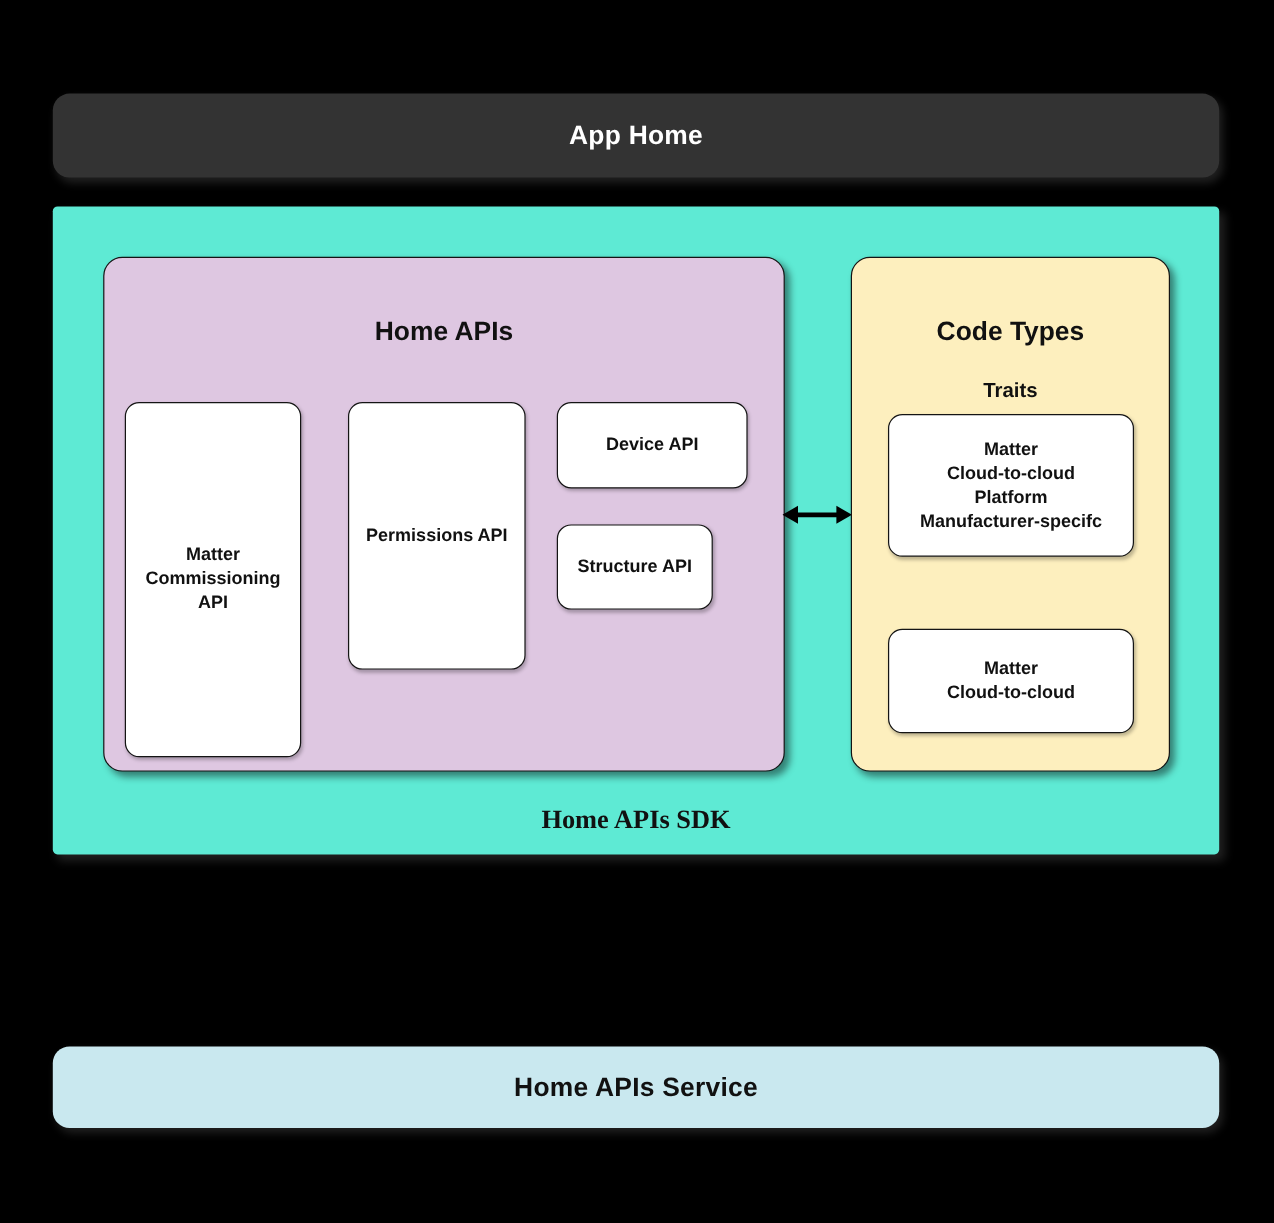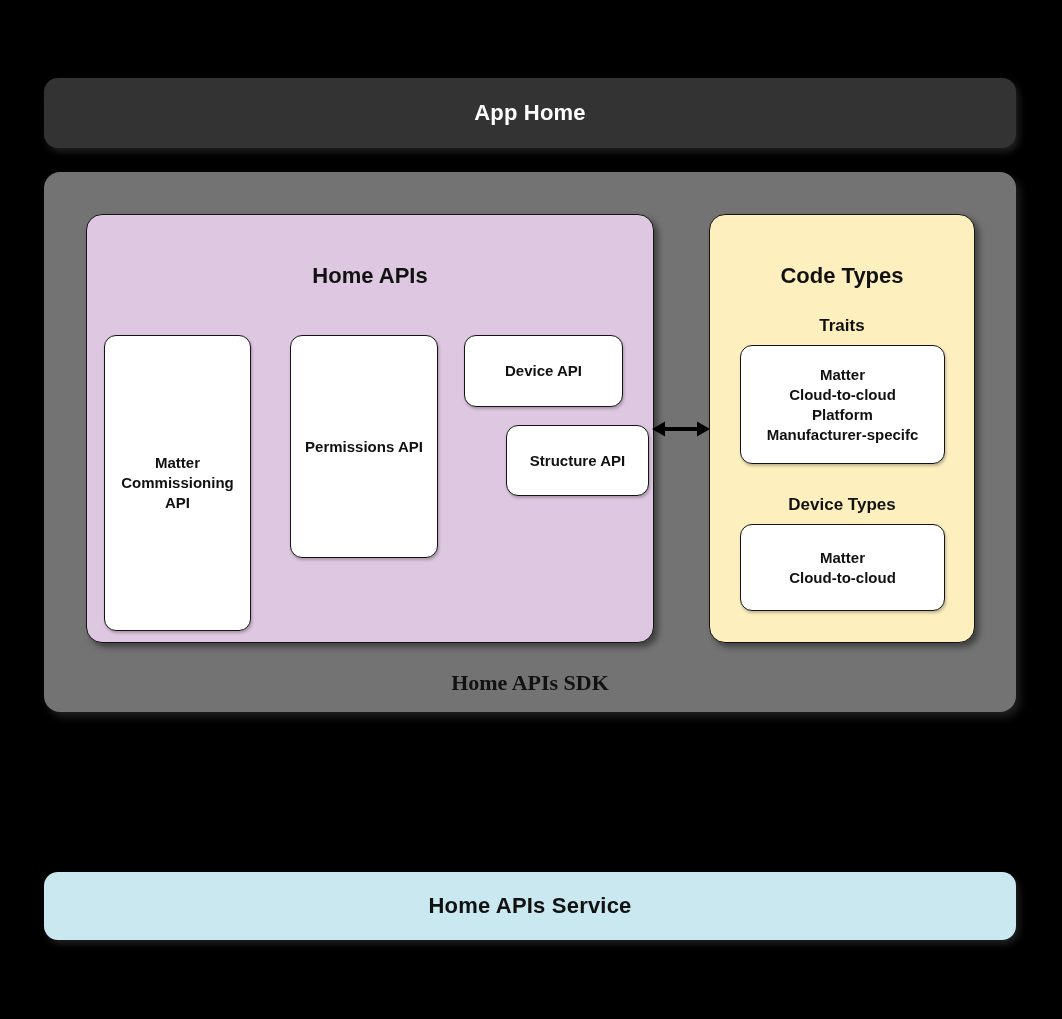--- a/index.html
+++ b/index.html
@@ -40,22 +40,22 @@
     background: #c9e8ef;
     color: #111;
     box-shadow: 3px 4px 7px rgba(70,70,70,0.45);
   }
   .sdk-box {
     position: absolute;
     left: 44px;
     top: 172px;
     width: 972px;
     height: 540px;
-    background: #737373;
-    border-radius: 16px;
+    background: #5eead4;
+    border-radius: 4px;
     box-shadow: 4px 5px 8px rgba(70,70,70,0.45);
   }
   .panel {
     position: absolute;
     top: 42px;
     height: 429px;
     border: 1.5px solid #141414;
     border-radius: 16px;
     box-shadow: 4px 4px 6px rgba(0,0,0,0.45);
   }
@@ -95,21 +95,21 @@
     text-align: center;
     font-size: 15px;
     line-height: 20px;
     padding: 0 10px;
     box-shadow: 1px 2px 3px rgba(0,0,0,0.25);
   }
   .multiline { white-space: pre-line; }
   .card-mc         { left: 17px;  top: 120px; width: 147px; height: 296px; }
   .card-perm       { left: 203px; top: 120px; width: 148px; height: 223px; justify-content: center; }
   .card-device     { left: 377px; top: 120px; width: 159px; height: 72px; }
-  .card-structure  { left: 377px; top: 210px; width: 143px; height: 71px; margin-left: 42px; }
+  .card-structure  { left: 377px; top: 222px; width: 130px; height: 71px; }
   .card-automation { left: 377px; top: 324px; width: 159px; height: 72px; }
   .traits-heading       { top: 101px; }
   .card-traits          { left: 30px; top: 130px; width: 205px; height: 119px; }
   .device-types-heading { top: 280px; }
   .card-device-types    { left: 30px; top: 309px; width: 205px; height: 87px; }
   .sdk-label {
     position: absolute;
     bottom: 16px;
     left: 0;
     width: 100%;
@@ -165,21 +165,20 @@
 
     <div class="panel home-types-panel">
       <div class="panel-title">Code Types</div>
       <div class="sub-heading traits-heading">Traits</div>
       <div class="card card-traits">
         <span class="multiline">Matter
 Cloud-to-cloud
 Platform
 Manufacturer-specifc</span>
       </div>
-      <div class="sub-heading device-types-heading">Device Types</div>
       <div class="card card-device-types">
         <span class="multiline">Matter
 Cloud-to-cloud</span>
       </div>
     </div>
 
     <div class="sdk-label">Home APIs SDK</div>
   </div>
 
   <div class="bar service-bar">

